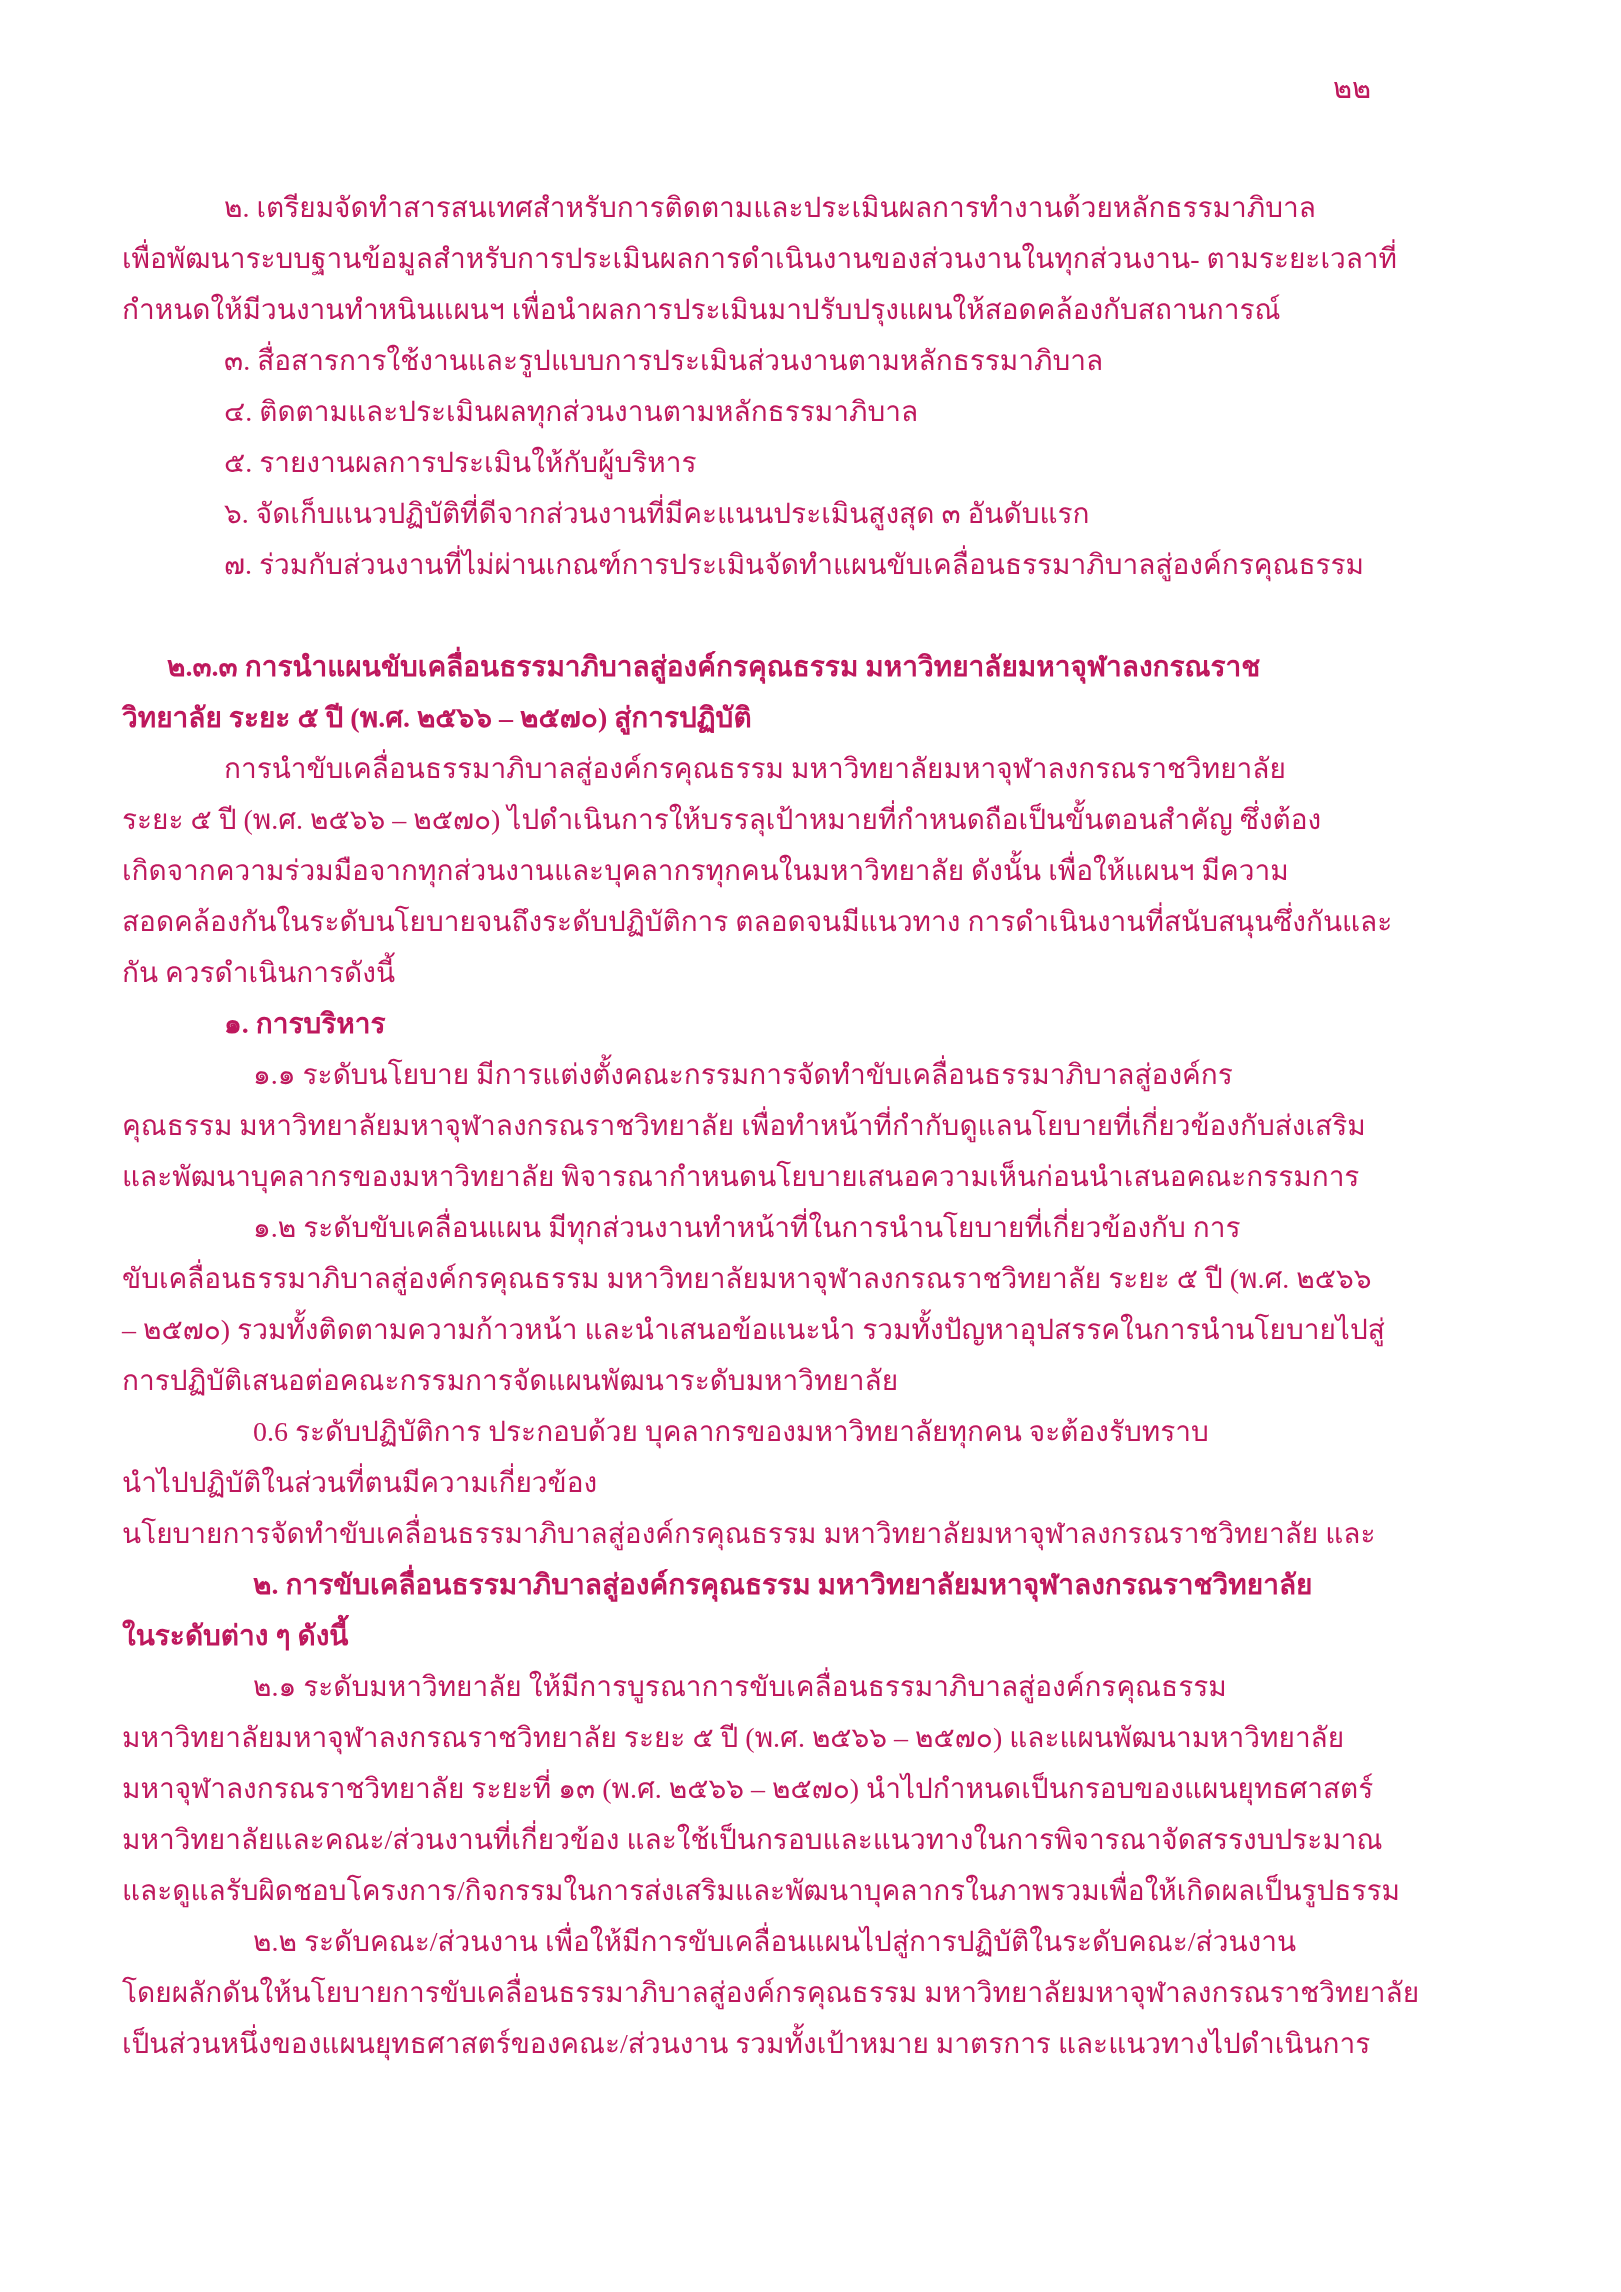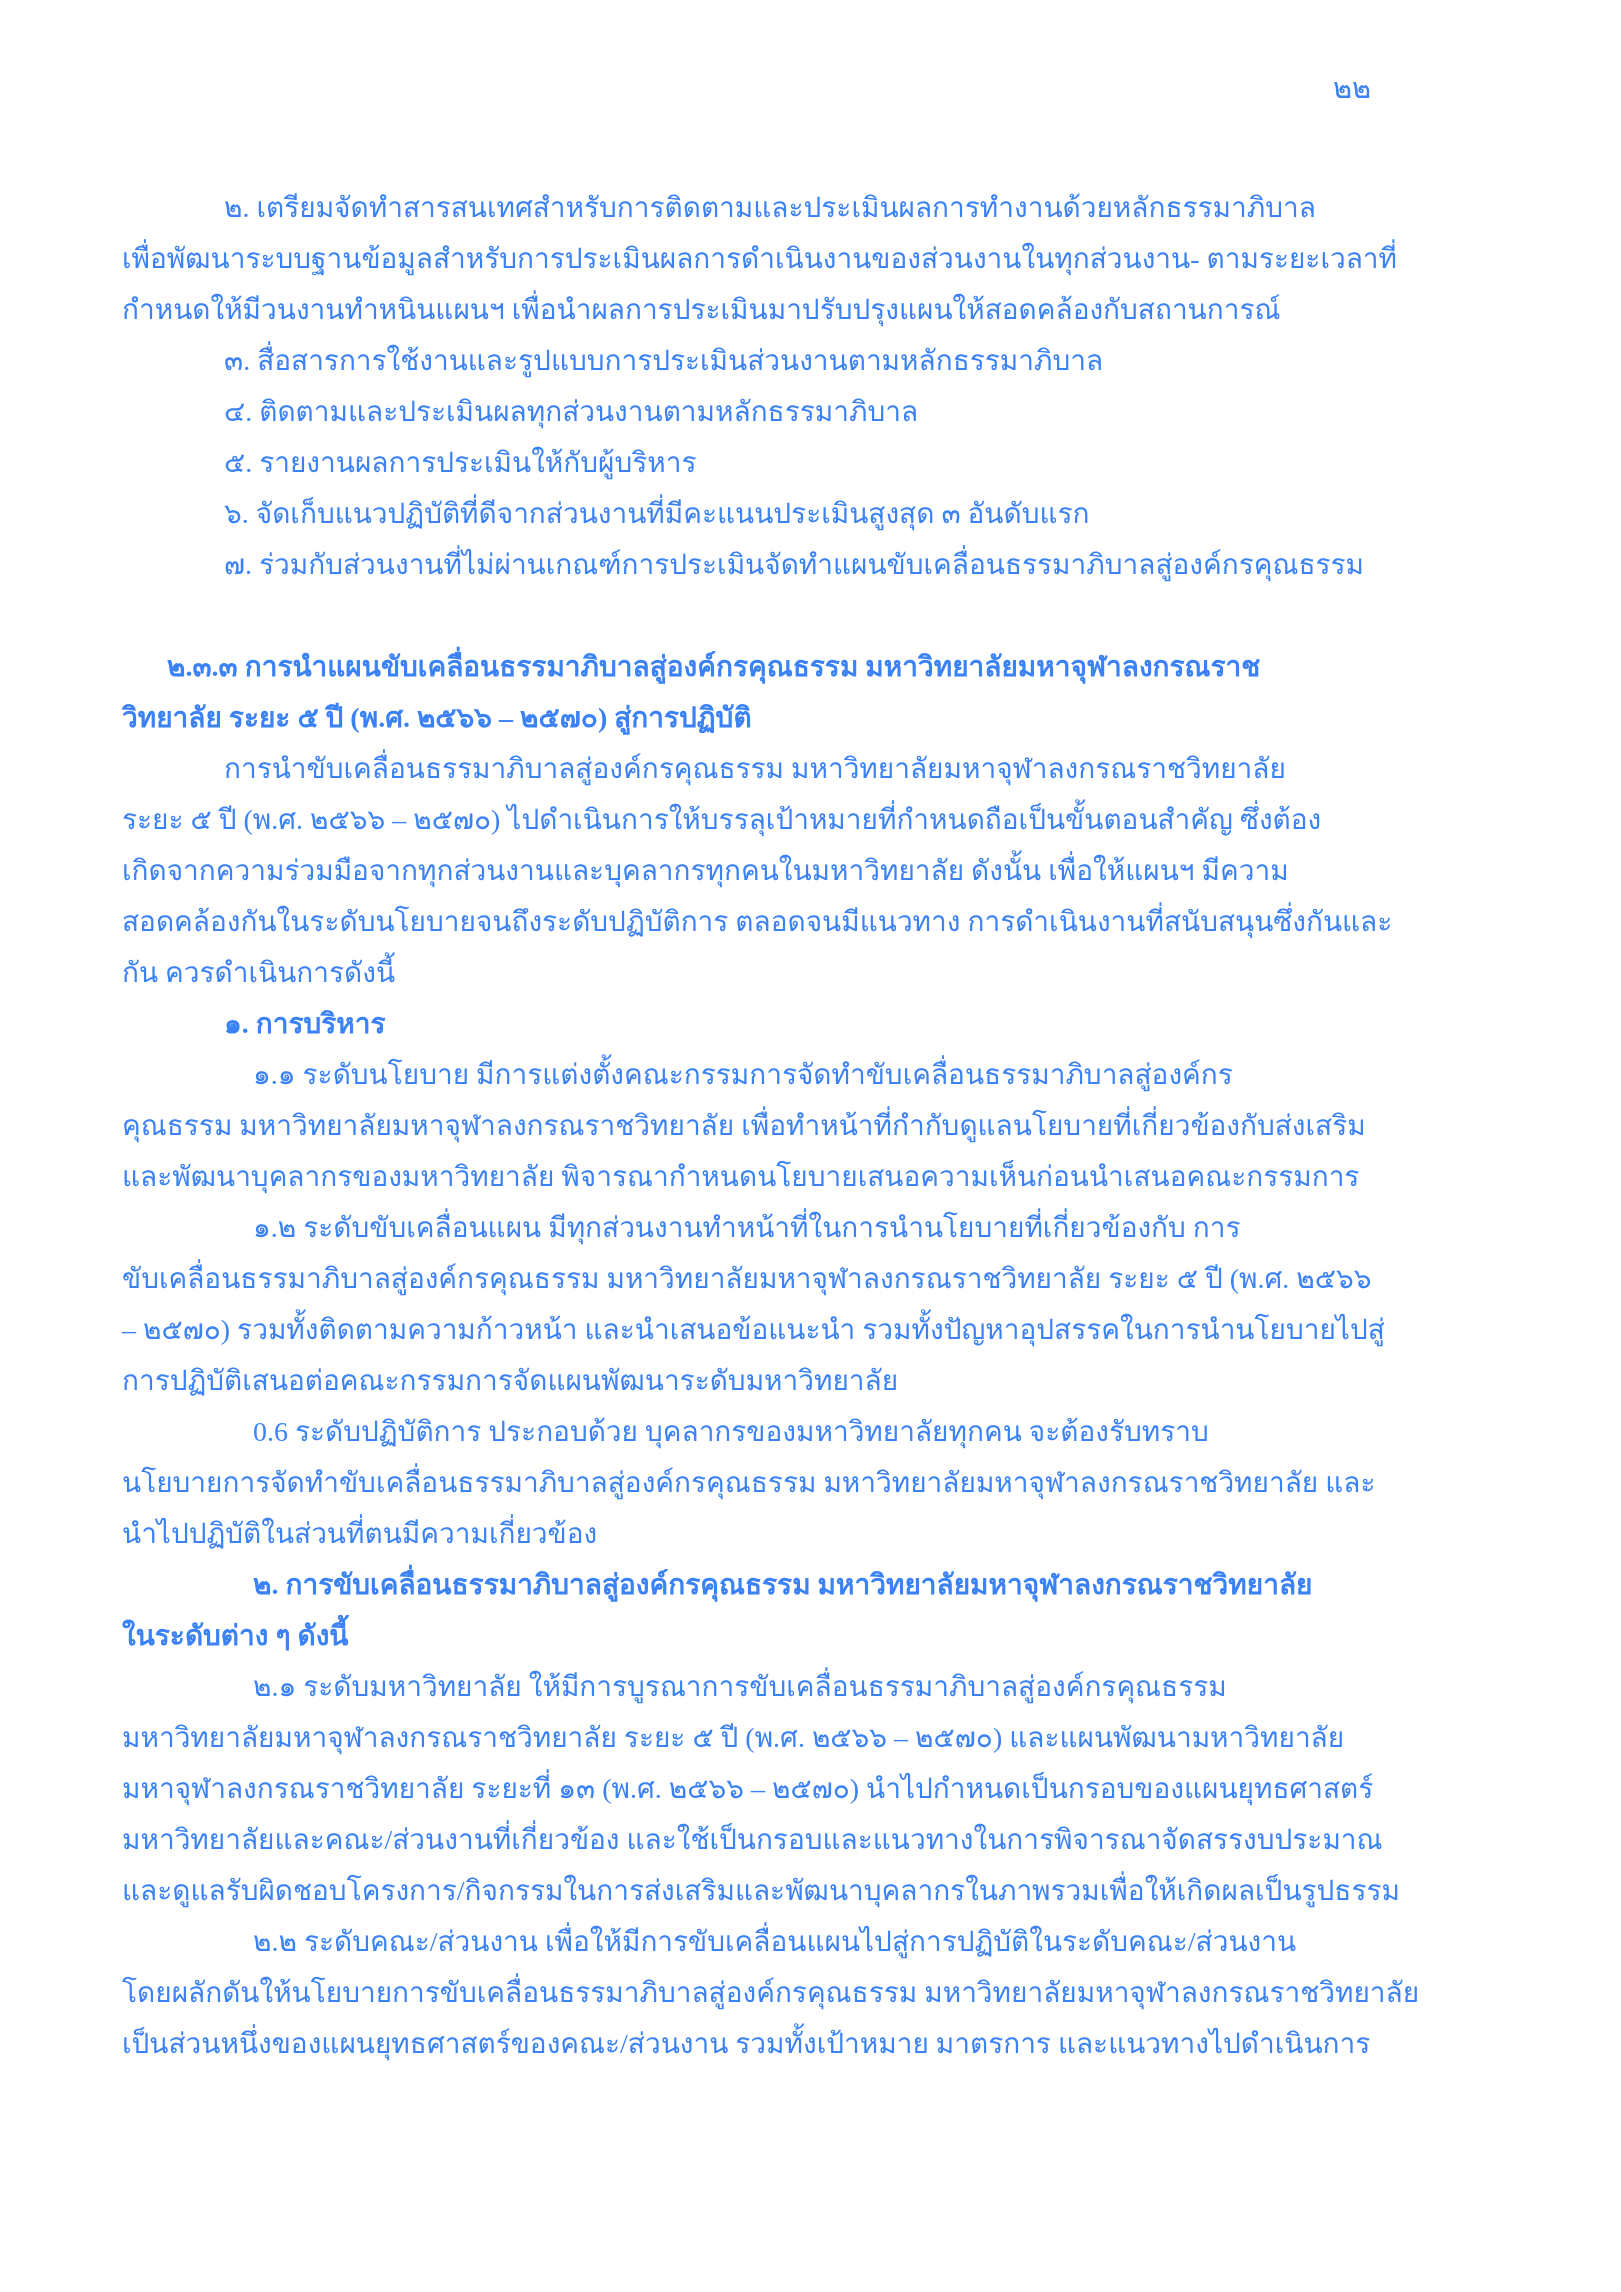--- a/index.html
+++ b/index.html
@@ -7,21 +7,21 @@
     padding: 0;
     background: #ffffff;
   }
   .page {
     position: relative;
     width: 1621px;
     height: 2171px;
     background: #ffffff;
     overflow: hidden;
     font-family: "Liberation Serif", "DejaVu Serif", serif;
-    color: #3b82f6;
+    color: #be185d;
   }
   .page-number {
     position: absolute;
     top: 71px;
     left: 1333px;
     font-size: 29px;
     line-height: 35px;
   }
   .content {
     position: absolute;
@@ -66,22 +66,22 @@
       <div class="line l0">กัน ควรดำเนินการดังนี้</div>
       <div class="line l1 bold">๑. การบริหาร</div>
       <div class="line l2">๑.๑  ระดับนโยบาย  มีการแต่งตั้งคณะกรรมการจัดทำขับเคลื่อนธรรมาภิบาลสู่องค์กร</div>
       <div class="line l0">คุณธรรม มหาวิทยาลัยมหาจุฬาลงกรณราชวิทยาลัย เพื่อทำหน้าที่กำกับดูแลนโยบายที่เกี่ยวข้องกับส่งเสริม</div>
       <div class="line l0">และพัฒนาบุคลากรของมหาวิทยาลัย  พิจารณากำหนดนโยบายเสนอความเห็นก่อนนำเสนอคณะกรรมการ</div>
       <div class="line l2">๑.๒  ระดับขับเคลื่อนแผน มีทุกส่วนงานทำหน้าที่ในการนำนโยบายที่เกี่ยวข้องกับ การ</div>
       <div class="line l0">ขับเคลื่อนธรรมาภิบาลสู่องค์กรคุณธรรม มหาวิทยาลัยมหาจุฬาลงกรณราชวิทยาลัย ระยะ ๕ ปี (พ.ศ. ๒๕๖๖</div>
       <div class="line l0">– ๒๕๗๐) รวมทั้งติดตามความก้าวหน้า และนำเสนอข้อแนะนำ รวมทั้งปัญหาอุปสรรคในการนำนโยบายไปสู่</div>
       <div class="line l0">การปฏิบัติเสนอต่อคณะกรรมการจัดแผนพัฒนาระดับมหาวิทยาลัย</div>
       <div class="line l2">0.6  ระดับปฏิบัติการ ประกอบด้วย บุคลากรของมหาวิทยาลัยทุกคน จะต้องรับทราบ</div>
+      <div class="line l0">นำไปปฏิบัติในส่วนที่ตนมีความเกี่ยวข้อง</div>
       <div class="line l0">นโยบายการจัดทำขับเคลื่อนธรรมาภิบาลสู่องค์กรคุณธรรม มหาวิทยาลัยมหาจุฬาลงกรณราชวิทยาลัย และ</div>
-      <div class="line l0">นำไปปฏิบัติในส่วนที่ตนมีความเกี่ยวข้อง</div>
       <div class="line l2 bold">๒. การขับเคลื่อนธรรมาภิบาลสู่องค์กรคุณธรรม มหาวิทยาลัยมหาจุฬาลงกรณราชวิทยาลัย</div>
       <div class="line l0 bold">ในระดับต่าง ๆ  ดังนี้</div>
       <div class="line l2">๒.๑ ระดับมหาวิทยาลัย ให้มีการบูรณาการขับเคลื่อนธรรมาภิบาลสู่องค์กรคุณธรรม</div>
       <div class="line l0">มหาวิทยาลัยมหาจุฬาลงกรณราชวิทยาลัย ระยะ ๕ ปี (พ.ศ. ๒๕๖๖ – ๒๕๗๐) และแผนพัฒนามหาวิทยาลัย</div>
       <div class="line l0">มหาจุฬาลงกรณราชวิทยาลัย ระยะที่ ๑๓ (พ.ศ. ๒๕๖๖ – ๒๕๗๐) นำไปกำหนดเป็นกรอบของแผนยุทธศาสตร์</div>
       <div class="line l0">มหาวิทยาลัยและคณะ/ส่วนงานที่เกี่ยวข้อง  และใช้เป็นกรอบและแนวทางในการพิจารณาจัดสรรงบประมาณ</div>
       <div class="line l0">และดูแลรับผิดชอบโครงการ/กิจกรรมในการส่งเสริมและพัฒนาบุคลากรในภาพรวมเพื่อให้เกิดผลเป็นรูปธรรม</div>
       <div class="line l2">๒.๒ ระดับคณะ/ส่วนงาน เพื่อให้มีการขับเคลื่อนแผนไปสู่การปฏิบัติในระดับคณะ/ส่วนงาน</div>
       <div class="line l0">โดยผลักดันให้นโยบายการขับเคลื่อนธรรมาภิบาลสู่องค์กรคุณธรรม มหาวิทยาลัยมหาจุฬาลงกรณราชวิทยาลัย</div>
       <div class="line l0">เป็นส่วนหนึ่งของแผนยุทธศาสตร์ของคณะ/ส่วนงาน รวมทั้งเป้าหมาย  มาตรการ  และแนวทางไปดำเนินการ</div>

